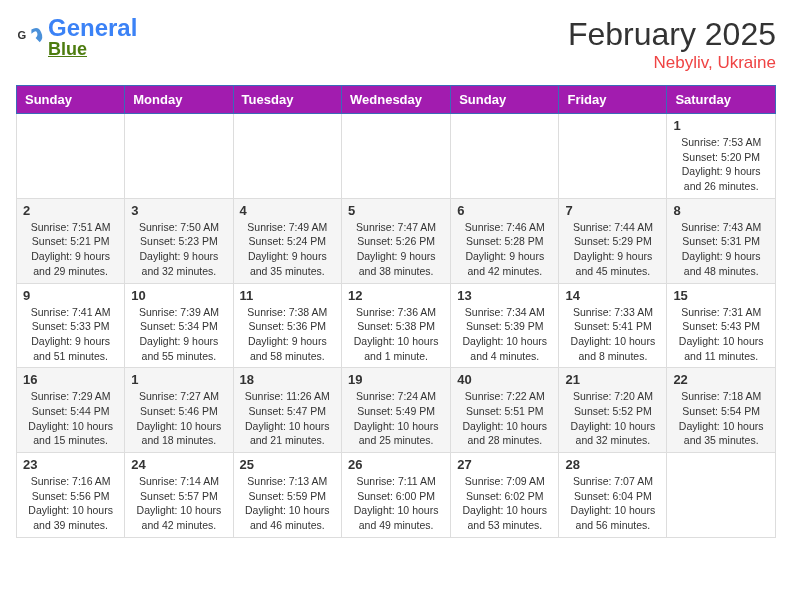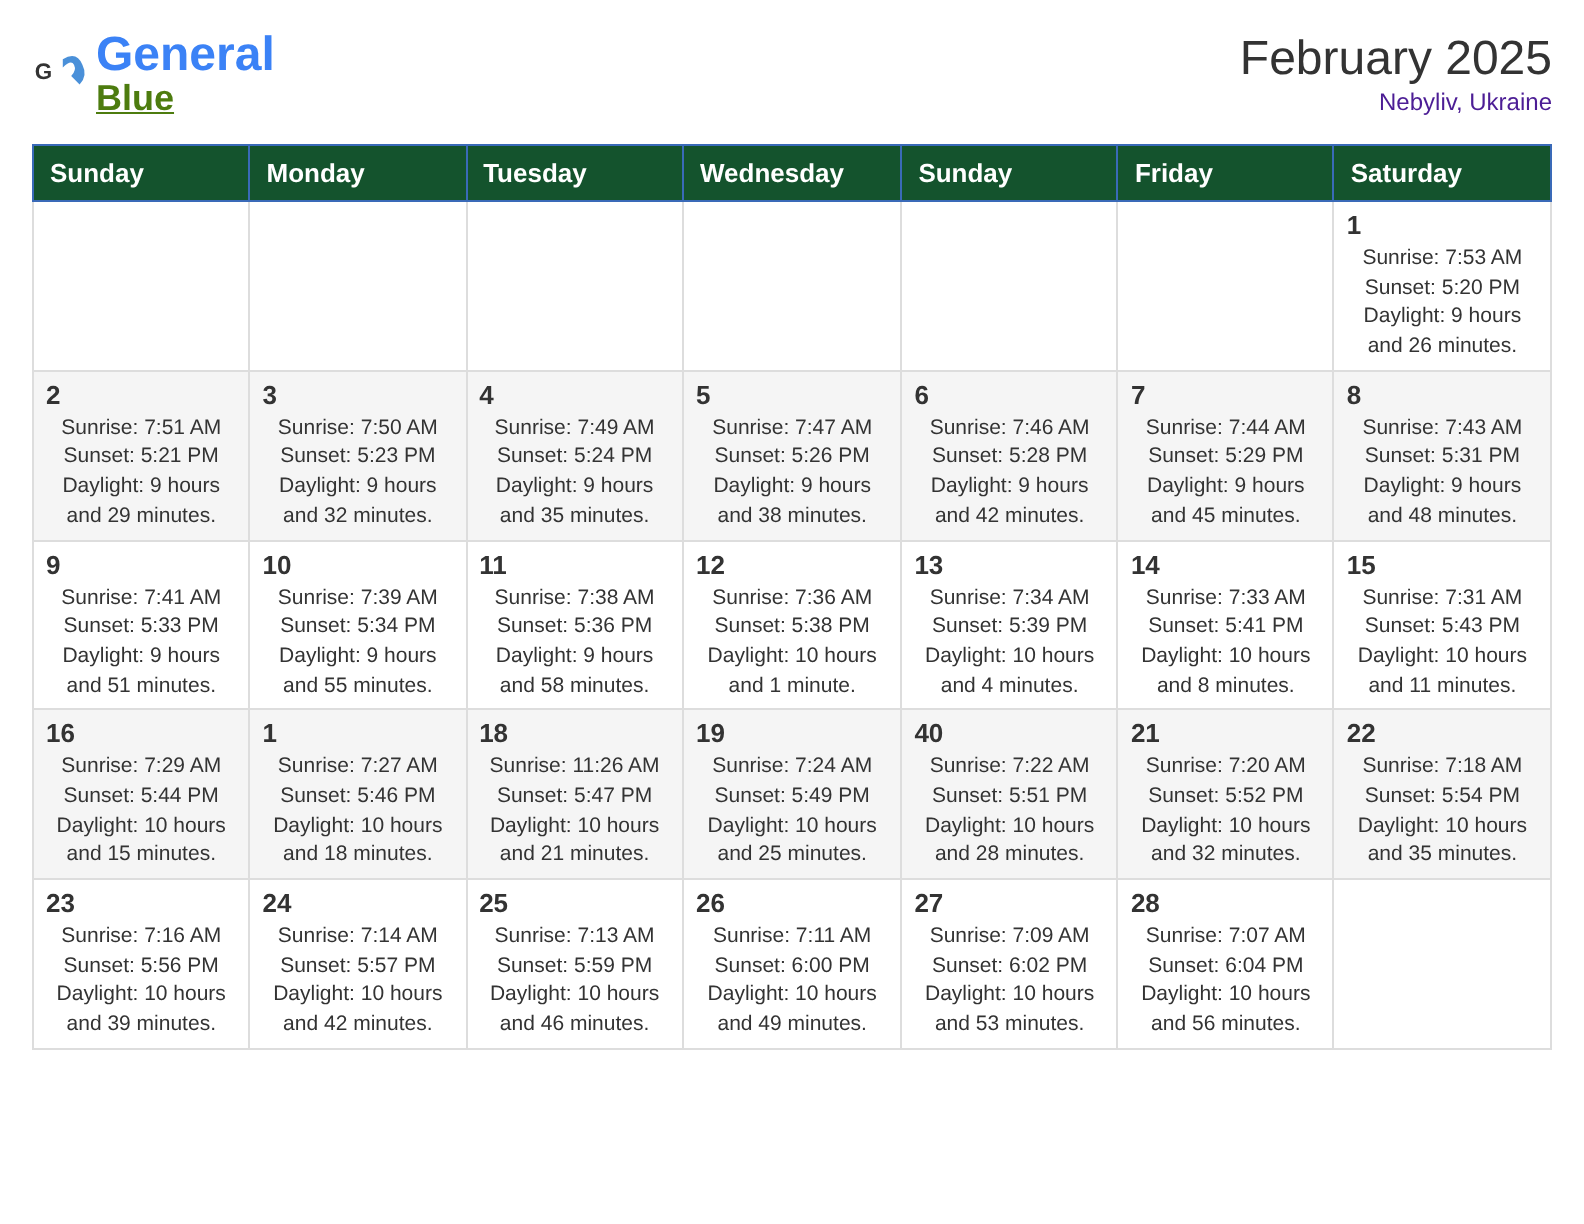--- a/index.html
+++ b/index.html
@@ -35,35 +35,35 @@
       text-decoration: underline;
     }
     .logo-icon {
       width: 28px;
       height: 28px;
     }
     .title-block {
       text-align: right;
     }
     .month-title {
-      font-size: 24px;
+      font-size: 32px;
       color: #333;
       font-weight: normal;
     }
     .location-title {
-      font-size: 12px;
-      color: #4c1d95;
+      font-size: 17px;
+      color: #ef4444;
     }
     .calendar {
       width: 100%;
       border-collapse: collapse;
       border: 1px solid #ccc;
     }
     .calendar th {
-      background: #14532d;
+      background: #a21caf;
       color: #fff;
       font-size: 13px;
       padding: 6px 8px;
       text-align: left;
       font-weight: bold;
       border: 1px solid #3a6ab8;
     }
     .calendar td {
       vertical-align: top;
       border: 1px solid #ddd;

